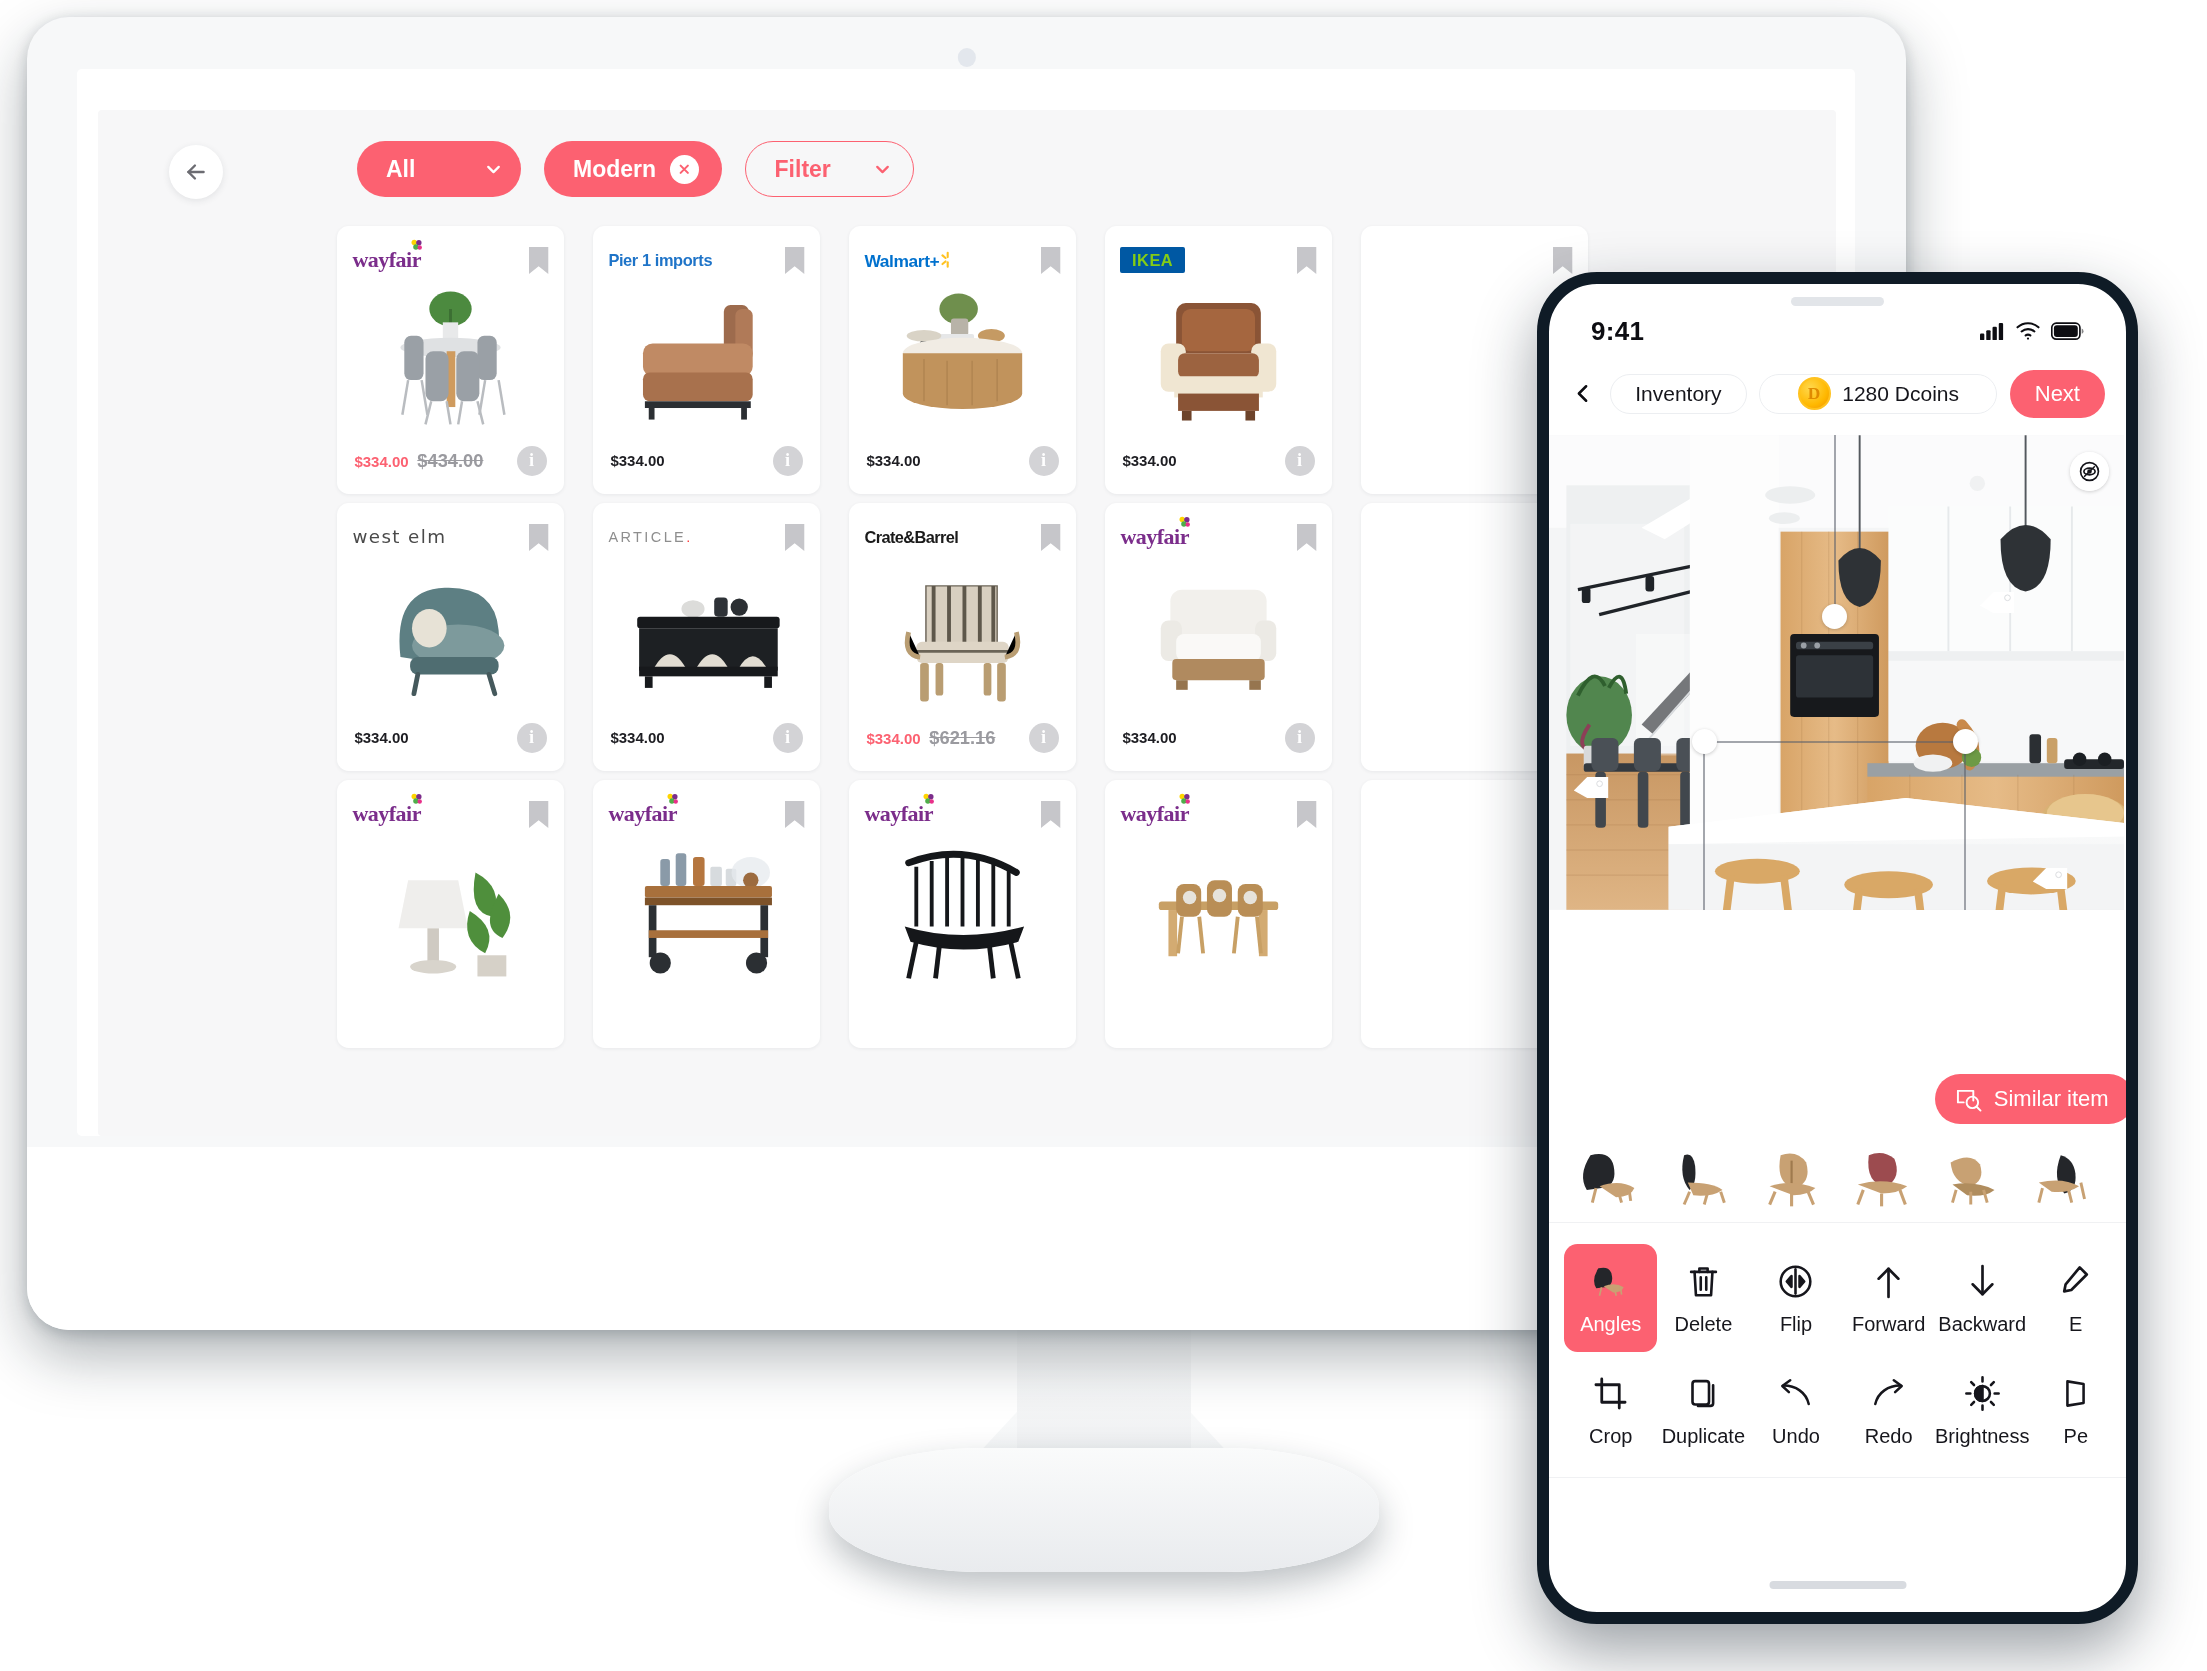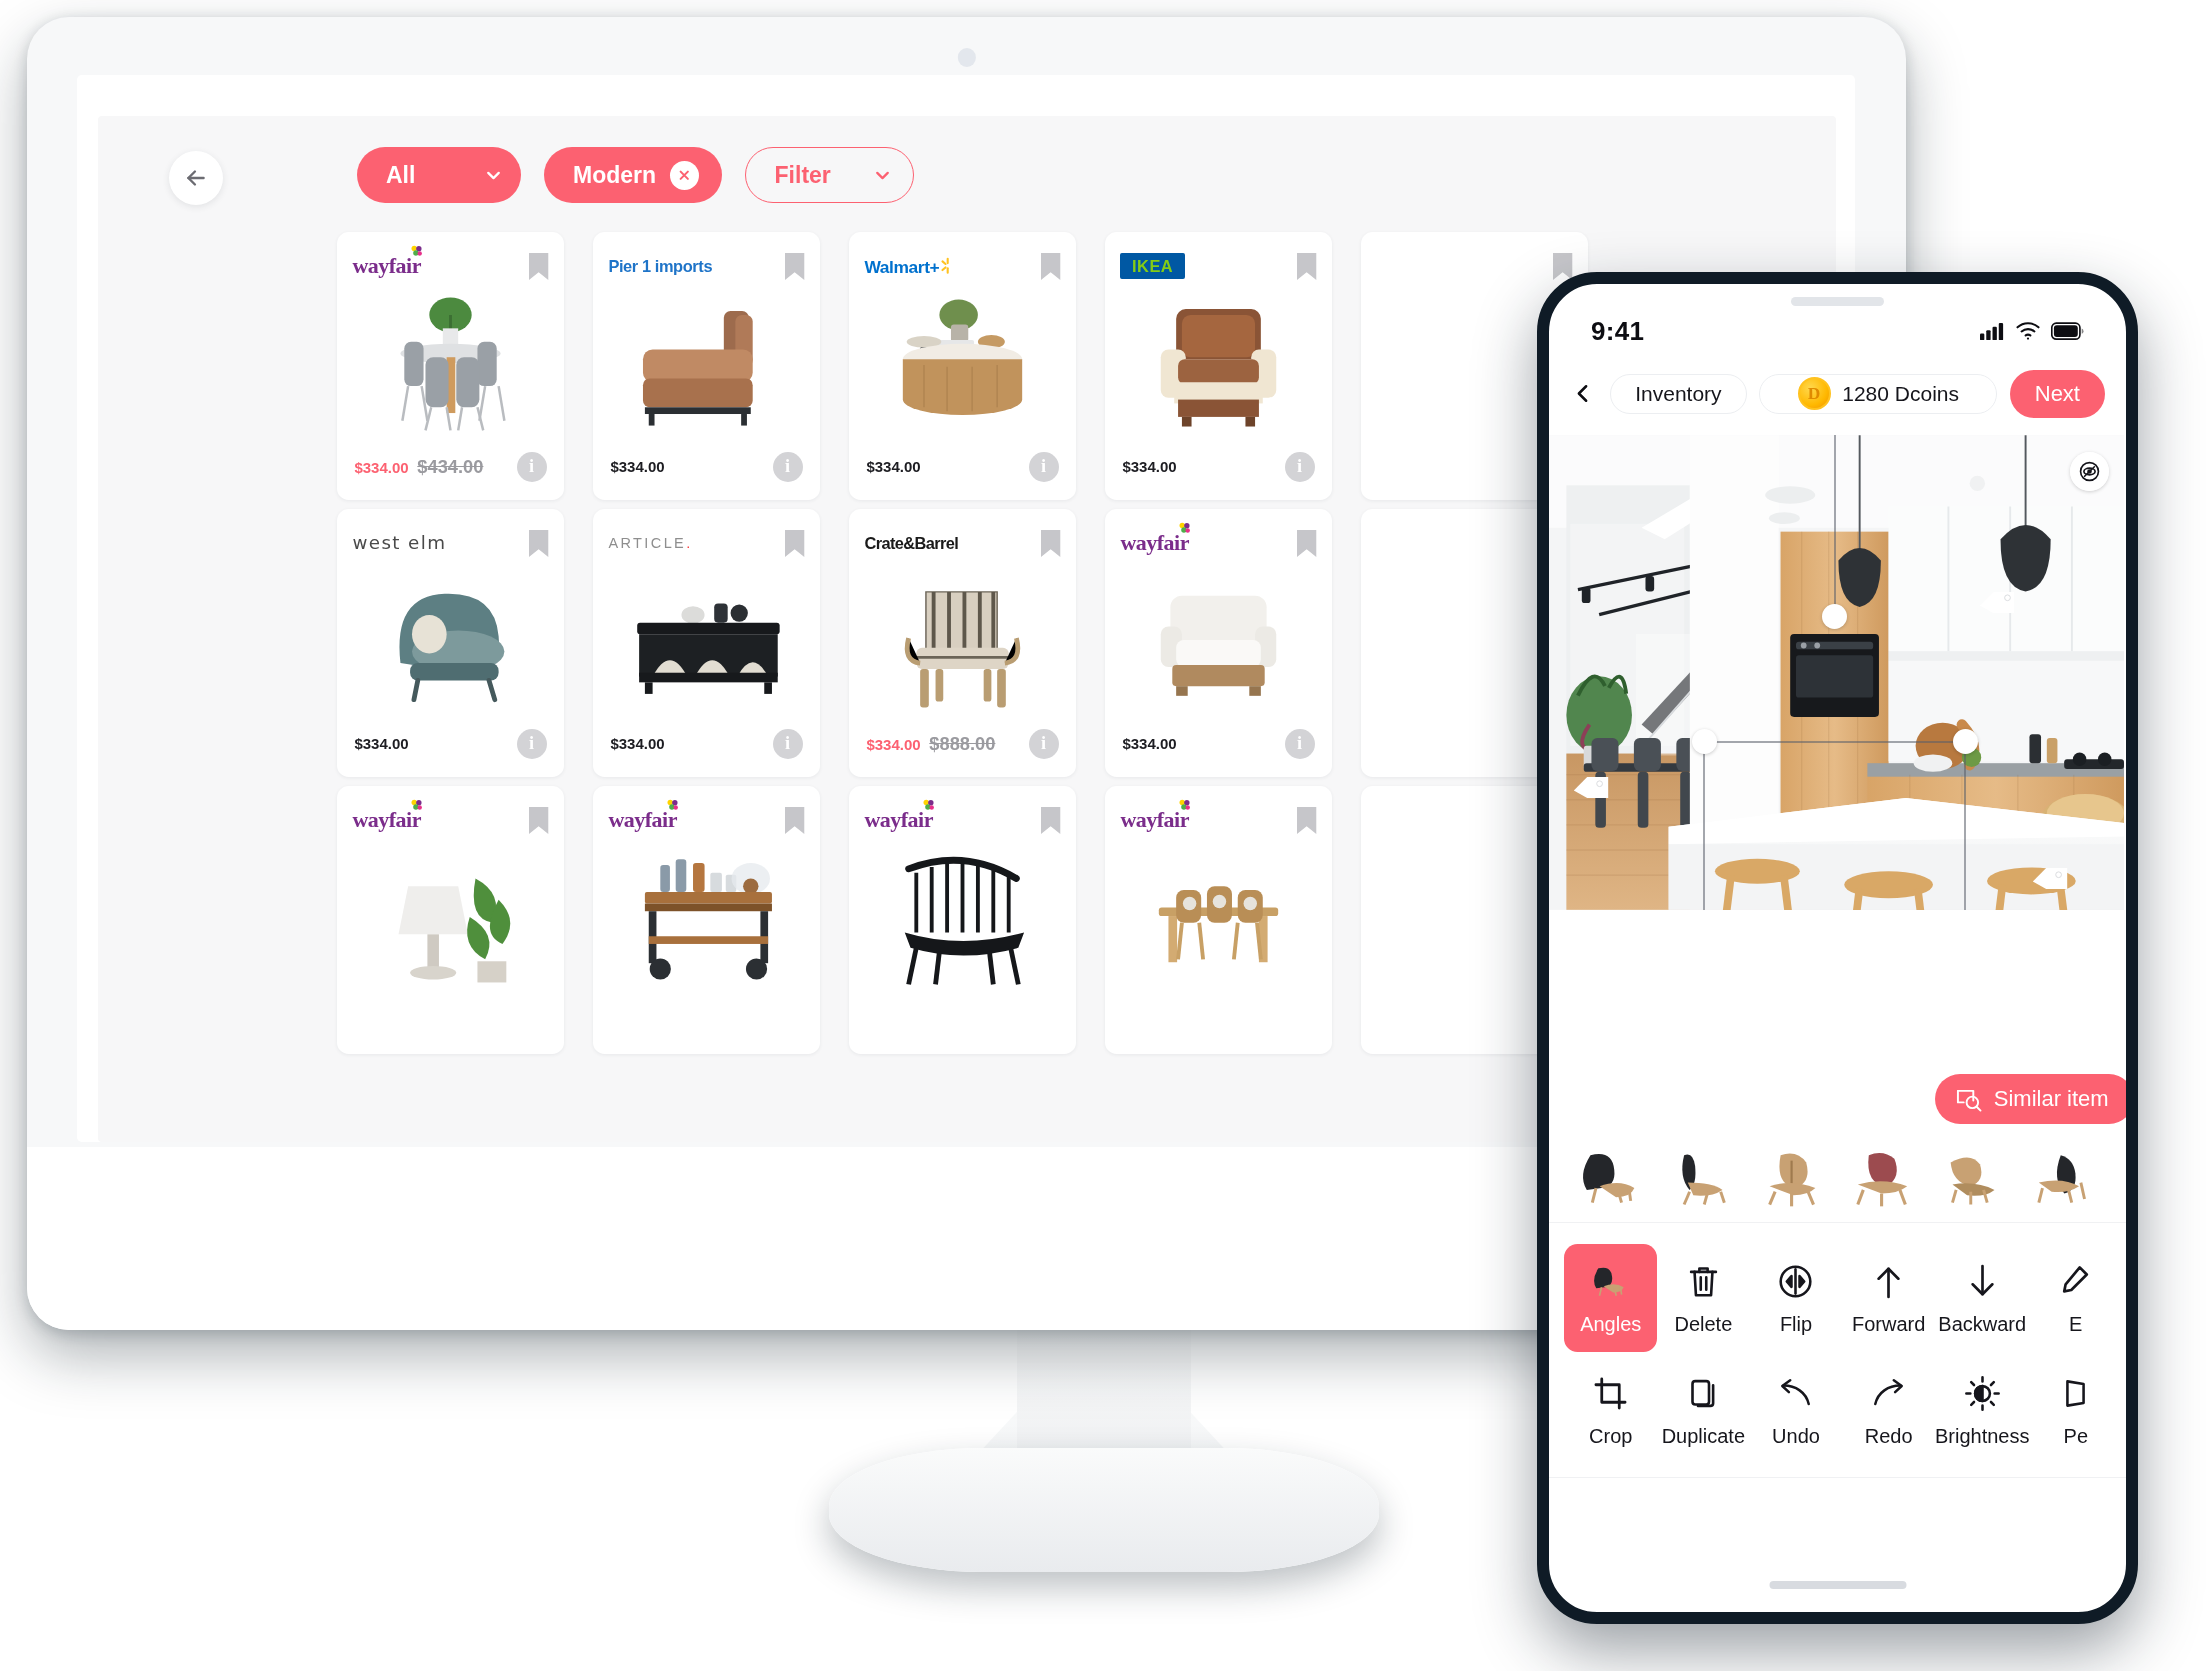--- a/index.html
+++ b/index.html
@@ -18,21 +18,21 @@
     background: #f7f8f9;
     border-radius: 42px;
     box-shadow: 0 25px 58px rgba(18,32,42,.34), 0 3.9px 13.5px rgba(18,32,42,.18);
   }
   .webcam {
     position: absolute; left: 50%; top: 31px; transform: translateX(-50%);
     width: 18.3px; height: 18.3px; border-radius: 50%;
     background: #e3e7ed;
   }
   .screen {
-    position: absolute; left: 50px; top: 58px;
+    position: absolute; left: 50px; top: 52px;
     width: 1778px; height: 1067px;
     background: #ffffff;
     border-radius: 4.8px;
     overflow: hidden;
     text-decoration: underline;
   }
   .app {
     position: absolute; left: 21px; top: 41px;
     width: 1738px; height: 1026px;
     background: #f7f7f8;
@@ -557,21 +557,21 @@
                   </g>
                   <g stroke="#b99d72" stroke-width="5">
                     <path d="M44 78 q-6 24 12 26"></path>
                     <path d="M156 78 q6 24 -12 26"></path>
                   </g>
                 </svg>
               </div>
               <div class="card-foot">
                 <div class="prices">
                   <span class="price sale">$334.00</span>
-                  <span class="price old">$888.00</span>
+                  <span class="price old">$621.16</span>
                 </div>
                 <div class="info-dot">i</div>
               </div>
             </div>
             <div class="card">
               <div class="card-head">
                 <span class="brand wayfair"><span class="wf-logo">wayfair<svg class="wf-berry" viewBox="0 0 16 16">
                       <circle cx="5" cy="4" r="3.2" fill="#ffd400"></circle>
                       <circle cx="10.5" cy="4.5" r="3.2" fill="#7b2d8b"></circle>
                       <circle cx="7" cy="9.5" r="3.2" fill="#4fae4a"></circle>

